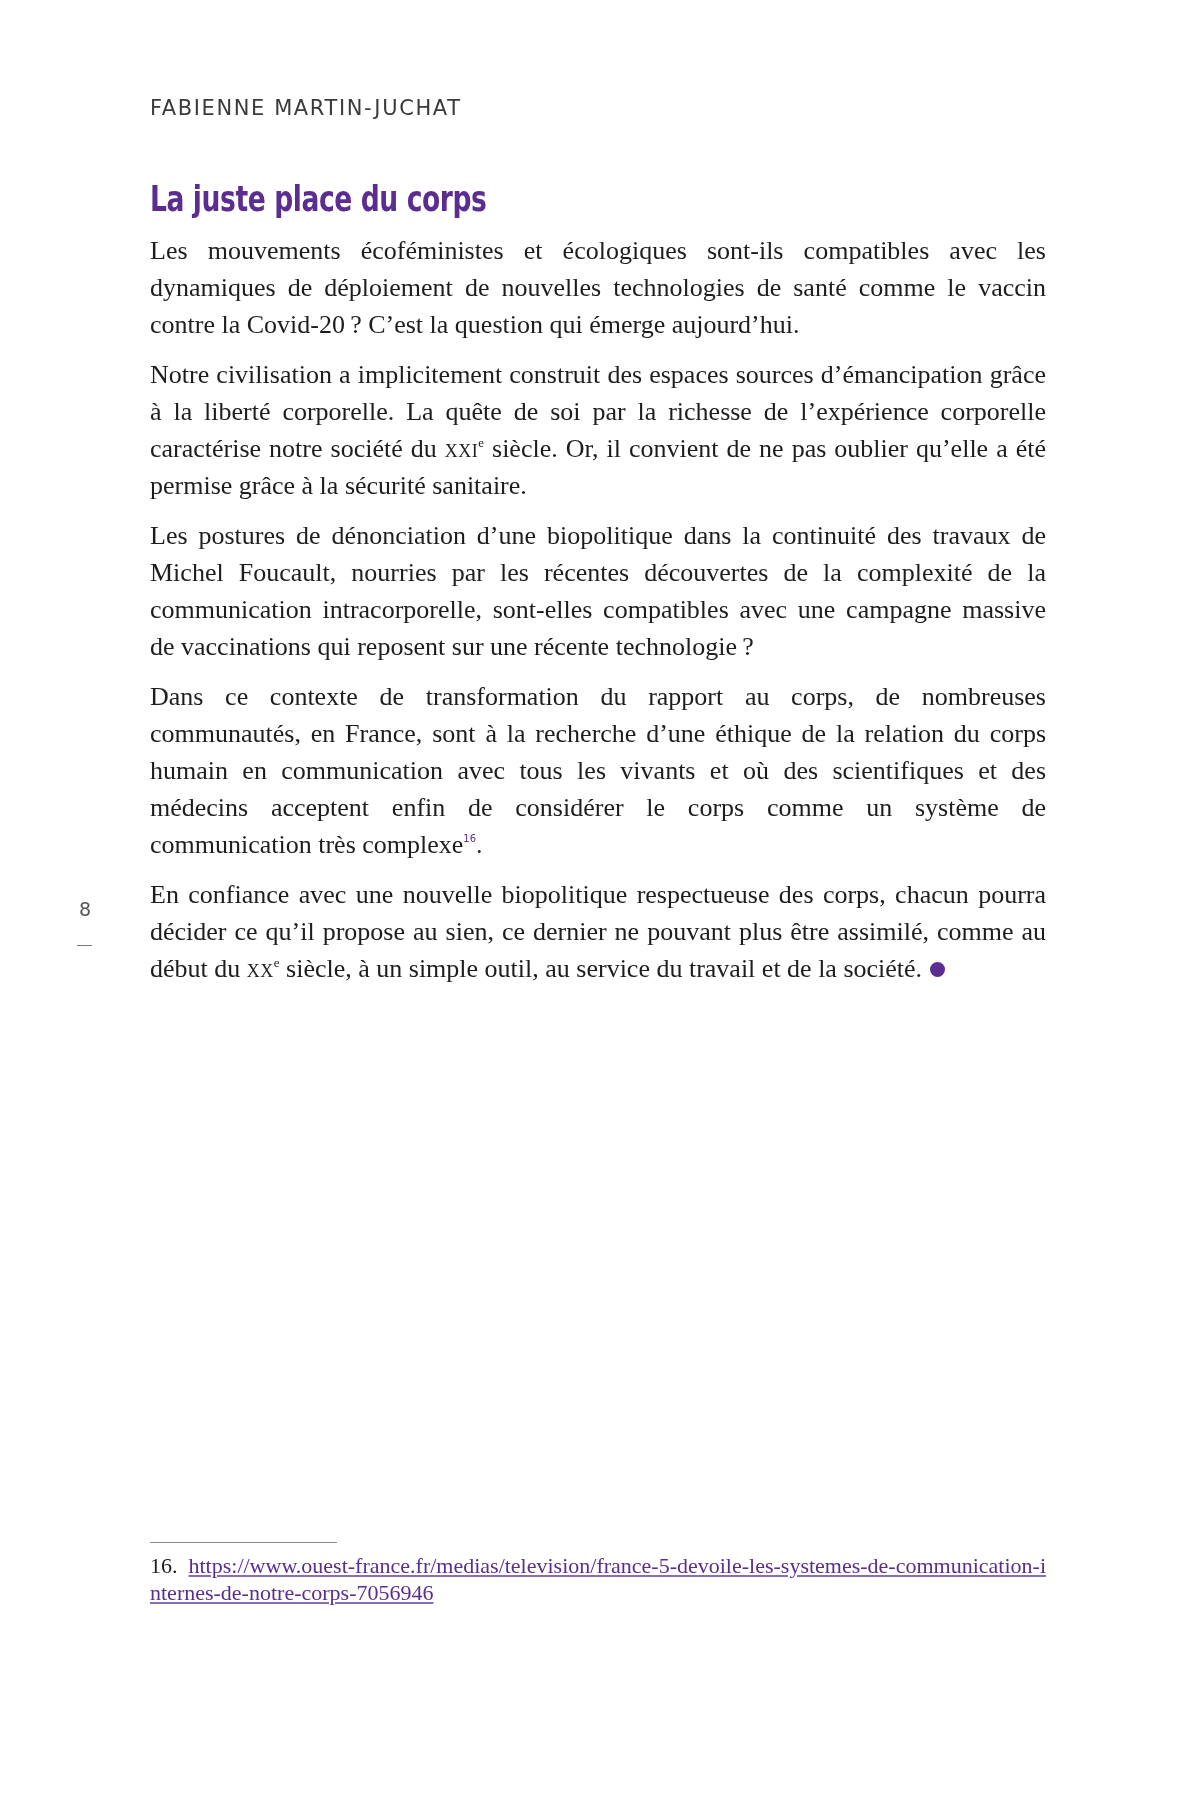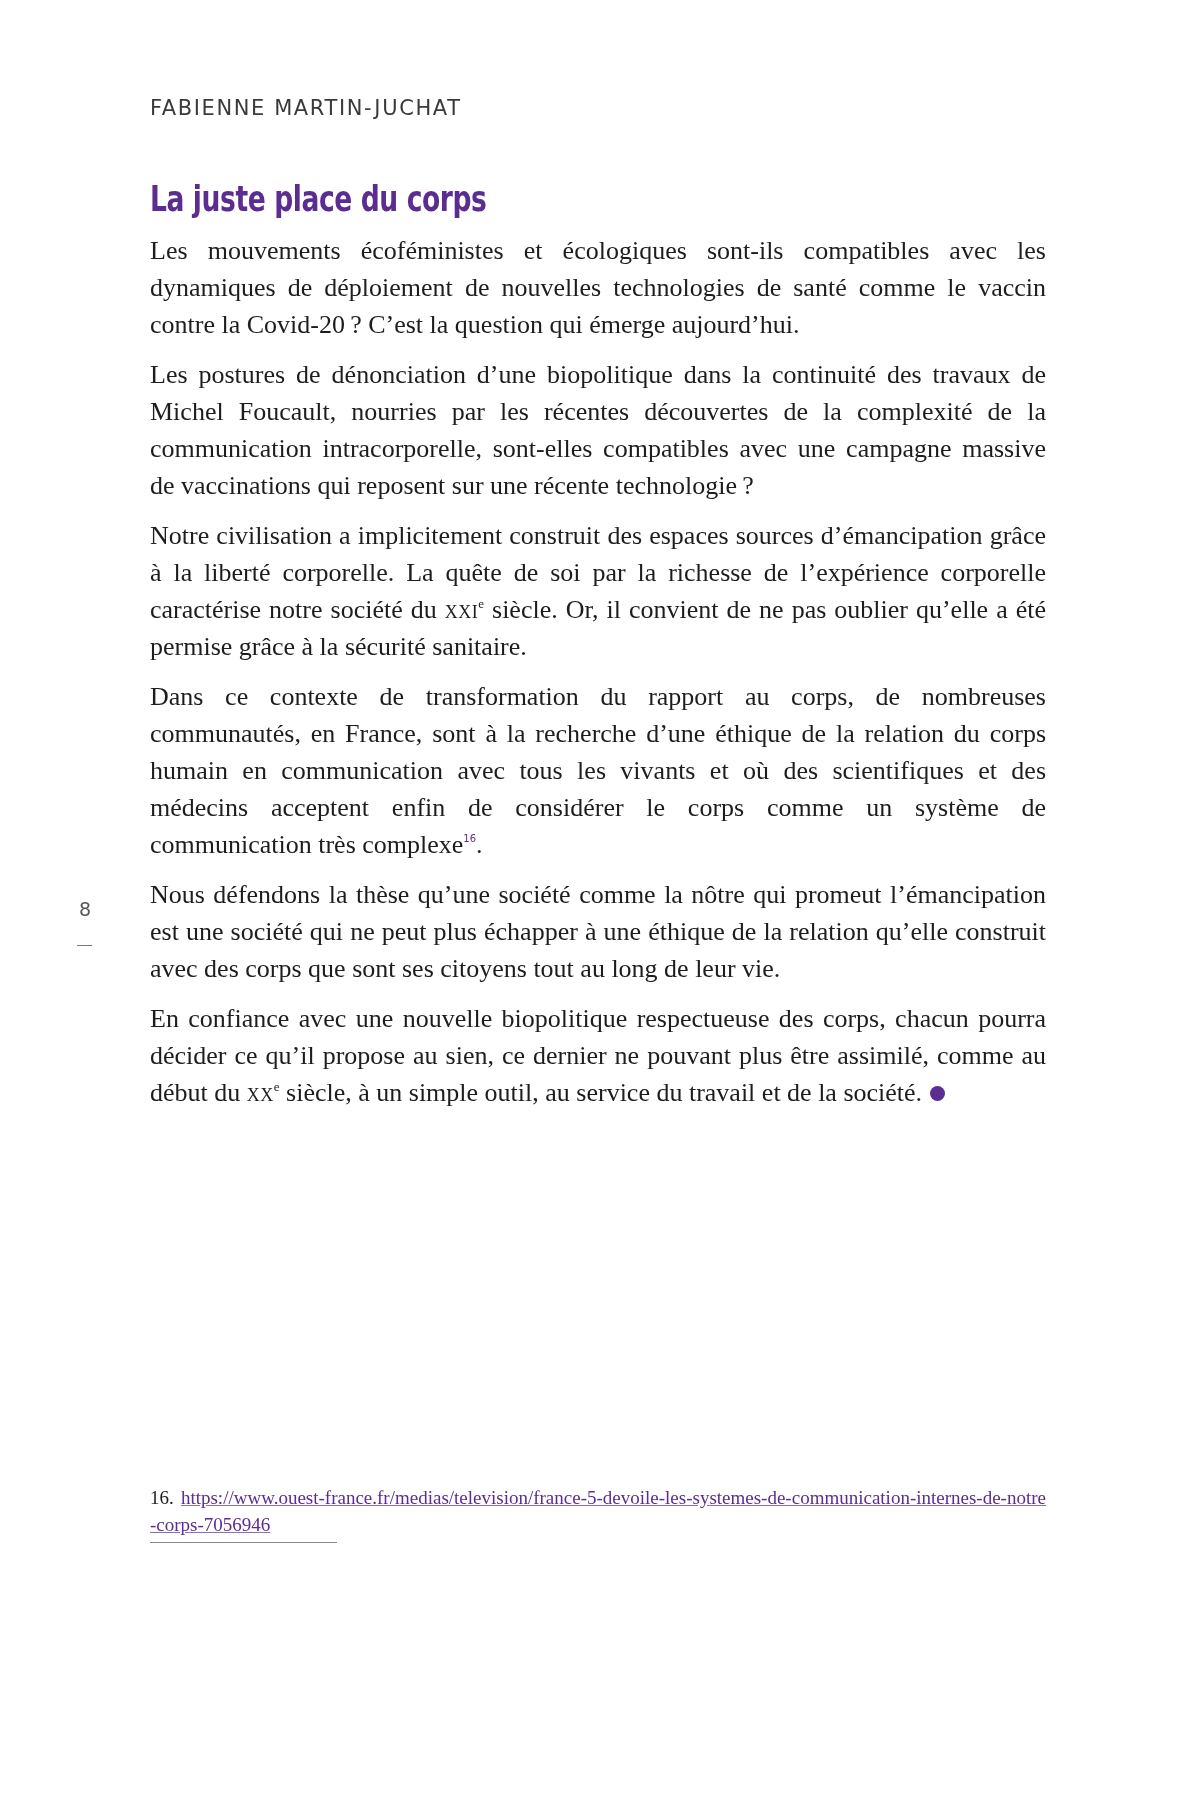--- a/index.html
+++ b/index.html
@@ -25,39 +25,38 @@
     sup.ord { font-size: 13px; vertical-align: 10px; line-height: 0; }
     sup.fnref { font-family: "DejaVu Sans", sans-serif; font-size: 10px; color: #5b2d90; vertical-align: 11px; line-height: 0; }
     .end-dot { display: inline-block; width: 15px; height: 15px; border-radius: 50%; background: #5b2d90; margin-left: 8px; vertical-align: 0px; }
     .page-number {
       position: absolute; left: 75px; top: 898px; width: 20px; text-align: center;
       font-family: "DejaVu Sans", sans-serif; font-size: 19px; color: #555;
     }
     .page-dash { position: absolute; left: 77px; top: 945px; width: 15px; height: 1px; background: #777; }
     .fn-rule { position: absolute; left: 150px; top: 1542px; width: 187px; height: 1px; background: #8a8a8a; }
     .footnote {
-      position: absolute; left: 150px; top: 1484px; width: 896px;
-      font-family: "Liberation Serif", "DejaVu Serif", serif; font-size: 19px; line-height: 27px; color: #1d1d1d;
+      position: absolute; left: 150px; top: 1552px; width: 896px;
+      font-family: "Liberation Serif", "DejaVu Serif", serif; font-size: 22px; line-height: 27px; color: #1d1d1d;
       text-align: justify;
     }
     .footnote a { color: #5b2d90; text-decoration: underline; text-decoration-color: #8a6bb5; word-break: break-all; }
   </style>
 </head>
 <body>
 
 <div class="running-head">Fabienne Martin-Juchat</div>
 
 <h1 class="title">La juste place du corps</h1>
 
 <div class="body">
   <p>Les mouvements écoféministes et écologiques sont-ils compatibles avec les dynamiques de déploiement de nouvelles technologies de santé comme le vaccin contre la Covid-20 ? C’est la question qui émerge aujourd’hui.</p>
+  <p><span>Notre civilisation a implicitement construit des espaces sources d’émancipation grâce à la liberté corporelle. La quête de soi par la richesse de l’expérience corporelle caractérise notre société du </span><span class="sc">xxi</span><sup class="ord">e</sup><span> siècle. Or, il convient de ne pas oublier qu’elle a été permise grâce à la sécurité sanitaire.</span></p>
   <p>Les postures de dénonciation d’une biopolitique dans la continuité des travaux de Michel Foucault, nourries par les récentes découvertes de la complexité de la communication intracorporelle, sont-elles compatibles avec une campagne massive de vaccinations qui reposent sur une récente technologie ?</p>
-  <p><span>Notre civilisation a implicitement construit des espaces sources d’émancipation grâce à la liberté corporelle. La quête de soi par la richesse de l’expérience corporelle caractérise notre société du </span><span class="sc">xxi</span><sup class="ord">e</sup><span> siècle. Or, il convient de ne pas oublier qu’elle a été permise grâce à la sécurité sanitaire.</span></p>
   <p><span>Dans ce contexte de transformation du rapport au corps, de nombreuses communautés, en France, sont à la recherche d’une éthique de la relation du corps humain en communication avec tous les vivants et où des scientifiques et des médecins acceptent enfin de considérer le corps comme un système de communication très complexe</span><sup class="fnref">16</sup><span>.</span></p>
-  <p>Nous défendons la thèse qu’une société comme la nôtre qui promeut l’émancipation est une société qui ne peut plus échapper à une éthique de la relation qu’elle construit avec des corps que sont ses citoyens tout au long de leur vie.</p>
   <p><span>En confiance avec une nouvelle biopolitique respectueuse des corps, chacun pourra décider ce qu’il propose au sien, ce dernier ne pouvant plus être assimilé, comme au début du </span><span class="sc">xx</span><sup class="ord">e</sup><span> siècle, à un simple outil, au service du travail et de la société.</span><span class="end-dot"></span></p>
 </div>
 
 <div class="page-number">8</div>
 <div class="page-dash"></div>
 
 <div class="fn-rule"></div>
 <div class="footnote">
   <span>16.</span>
   <a>https://www.ouest-france.fr/medias/television/france-5-devoile-les-systemes-de-communication-internes-de-notre-corps-7056946</a>

